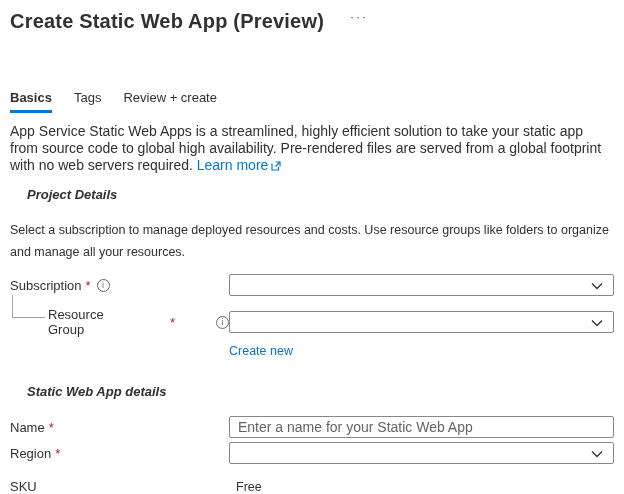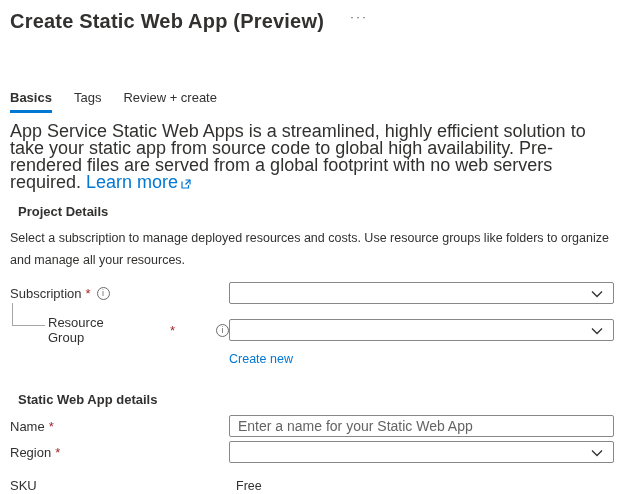--- a/index.html
+++ b/index.html
@@ -18,25 +18,25 @@
   h1.page-title { font-size: 20px; font-weight: 700; margin: 0; line-height: 26px; letter-spacing: 0.2px; }
   .more-btn { margin-left: 26px; margin-top: 2px; color: #4d4d4d; font-size: 12px; letter-spacing: 2px; cursor: pointer; user-select: none; }
 
   
   .tabs { display: flex; margin-top: 56px; }
   .tab { font-size: 13px; margin-right: 22px; padding-bottom: 8px; position: relative; cursor: pointer; color: #323130; }
   .tab.active { font-weight: 700; }
   .tab.active::after { content: ""; position: absolute; left: 0; right: 0; bottom: 0; height: 3px; background: #0078d4; }
 
   
-  .intro { font-size: 18px; line-height: 17px; margin: 10px 0 0 0; }
+  .intro { font-size: 14px; line-height: 17px; margin: 10px 0 0 0; }
   .link { color: #0078d4; text-decoration: none; cursor: pointer; }
   .ext-icon { display: inline-block; vertical-align: -1px; margin-left: 3px; }
 
-  h2.section-heading { font-size: 13px; font-weight: 700; margin: 8px; line-height: 15px; }
+  h2.section-heading { font-size: 13px; font-weight: 700; margin: 17px; line-height: 15px; font-style: italic; }
   #project-heading { margin-top: 12px; }
   .section-desc { font-size: 12.5px; line-height: 22px; margin: 6px 0 0 0; }
 
   
   .form-row { display: flex; align-items: center; margin-top: 11px; }
   .form-label { flex: 0 0 219px; width: 219px; font-size: 13px; display: flex; align-items: center; }
   .req { color: #a4262c; margin-left: 4px; }
   .info-icon {
     width: 13px; height: 13px; border: 1px solid #6b6b6b; border-radius: 50%;
     font-size: 9px; line-height: 11px; text-align: center; color: #6b6b6b;

